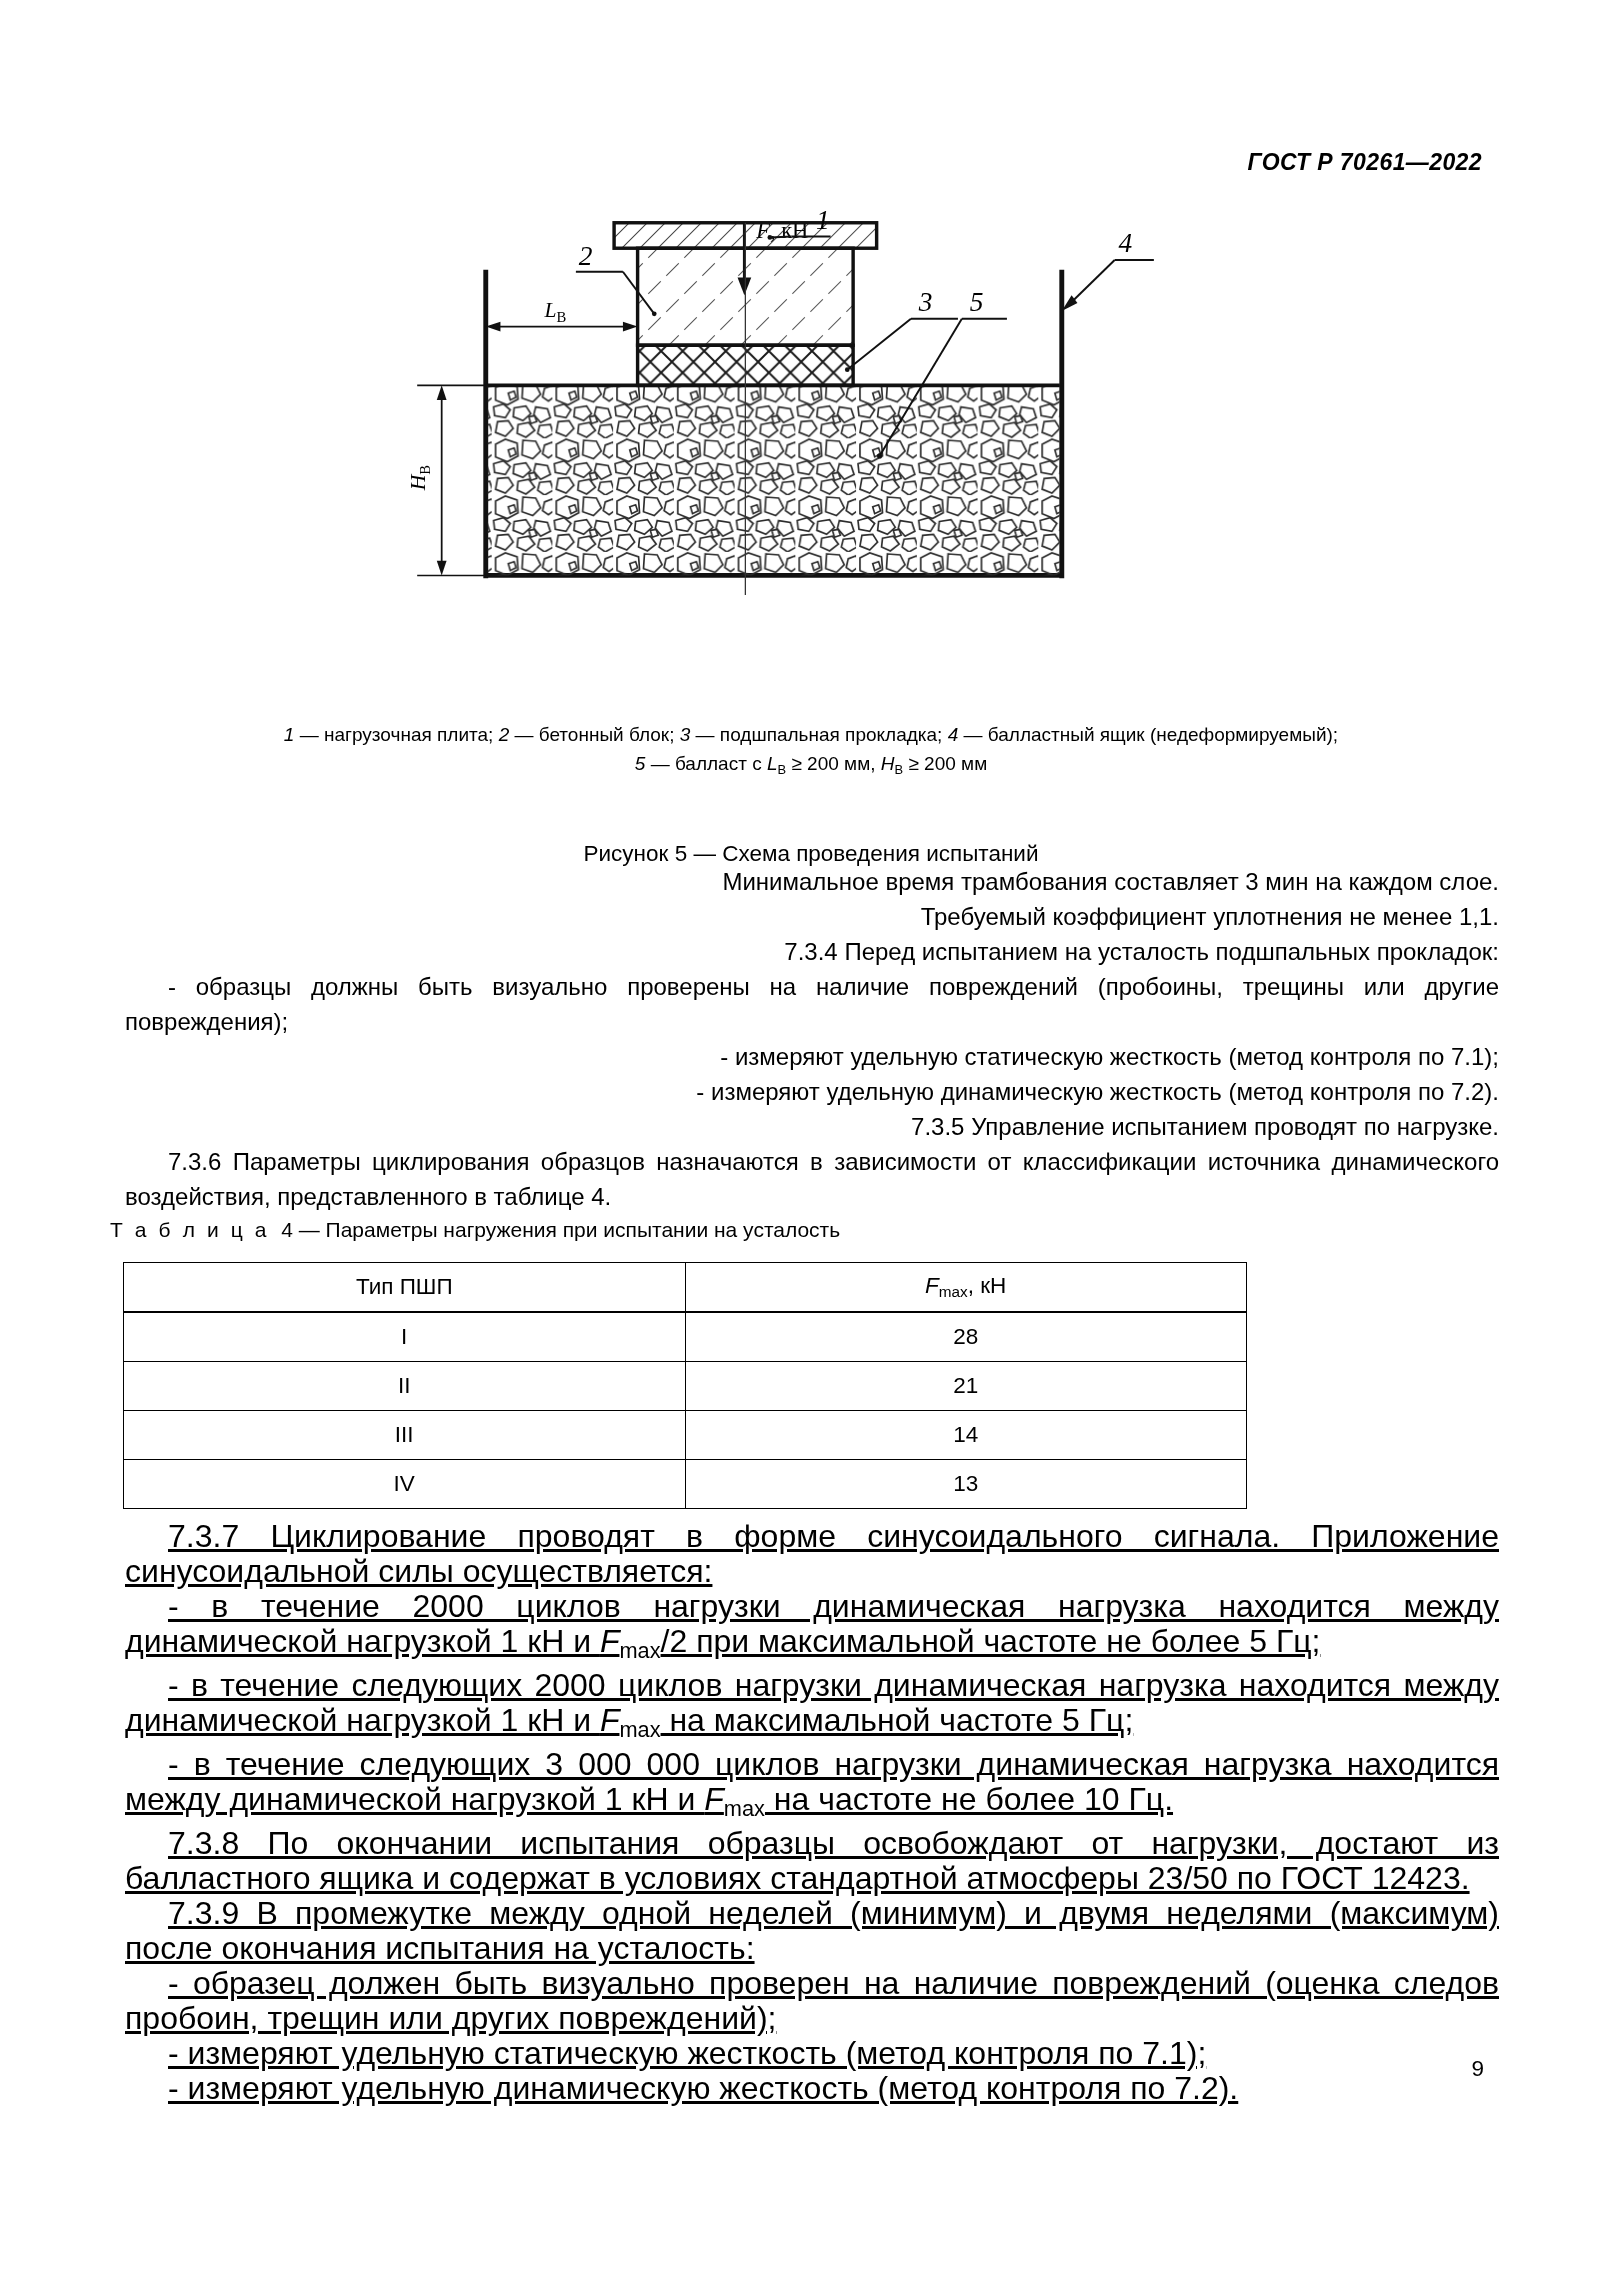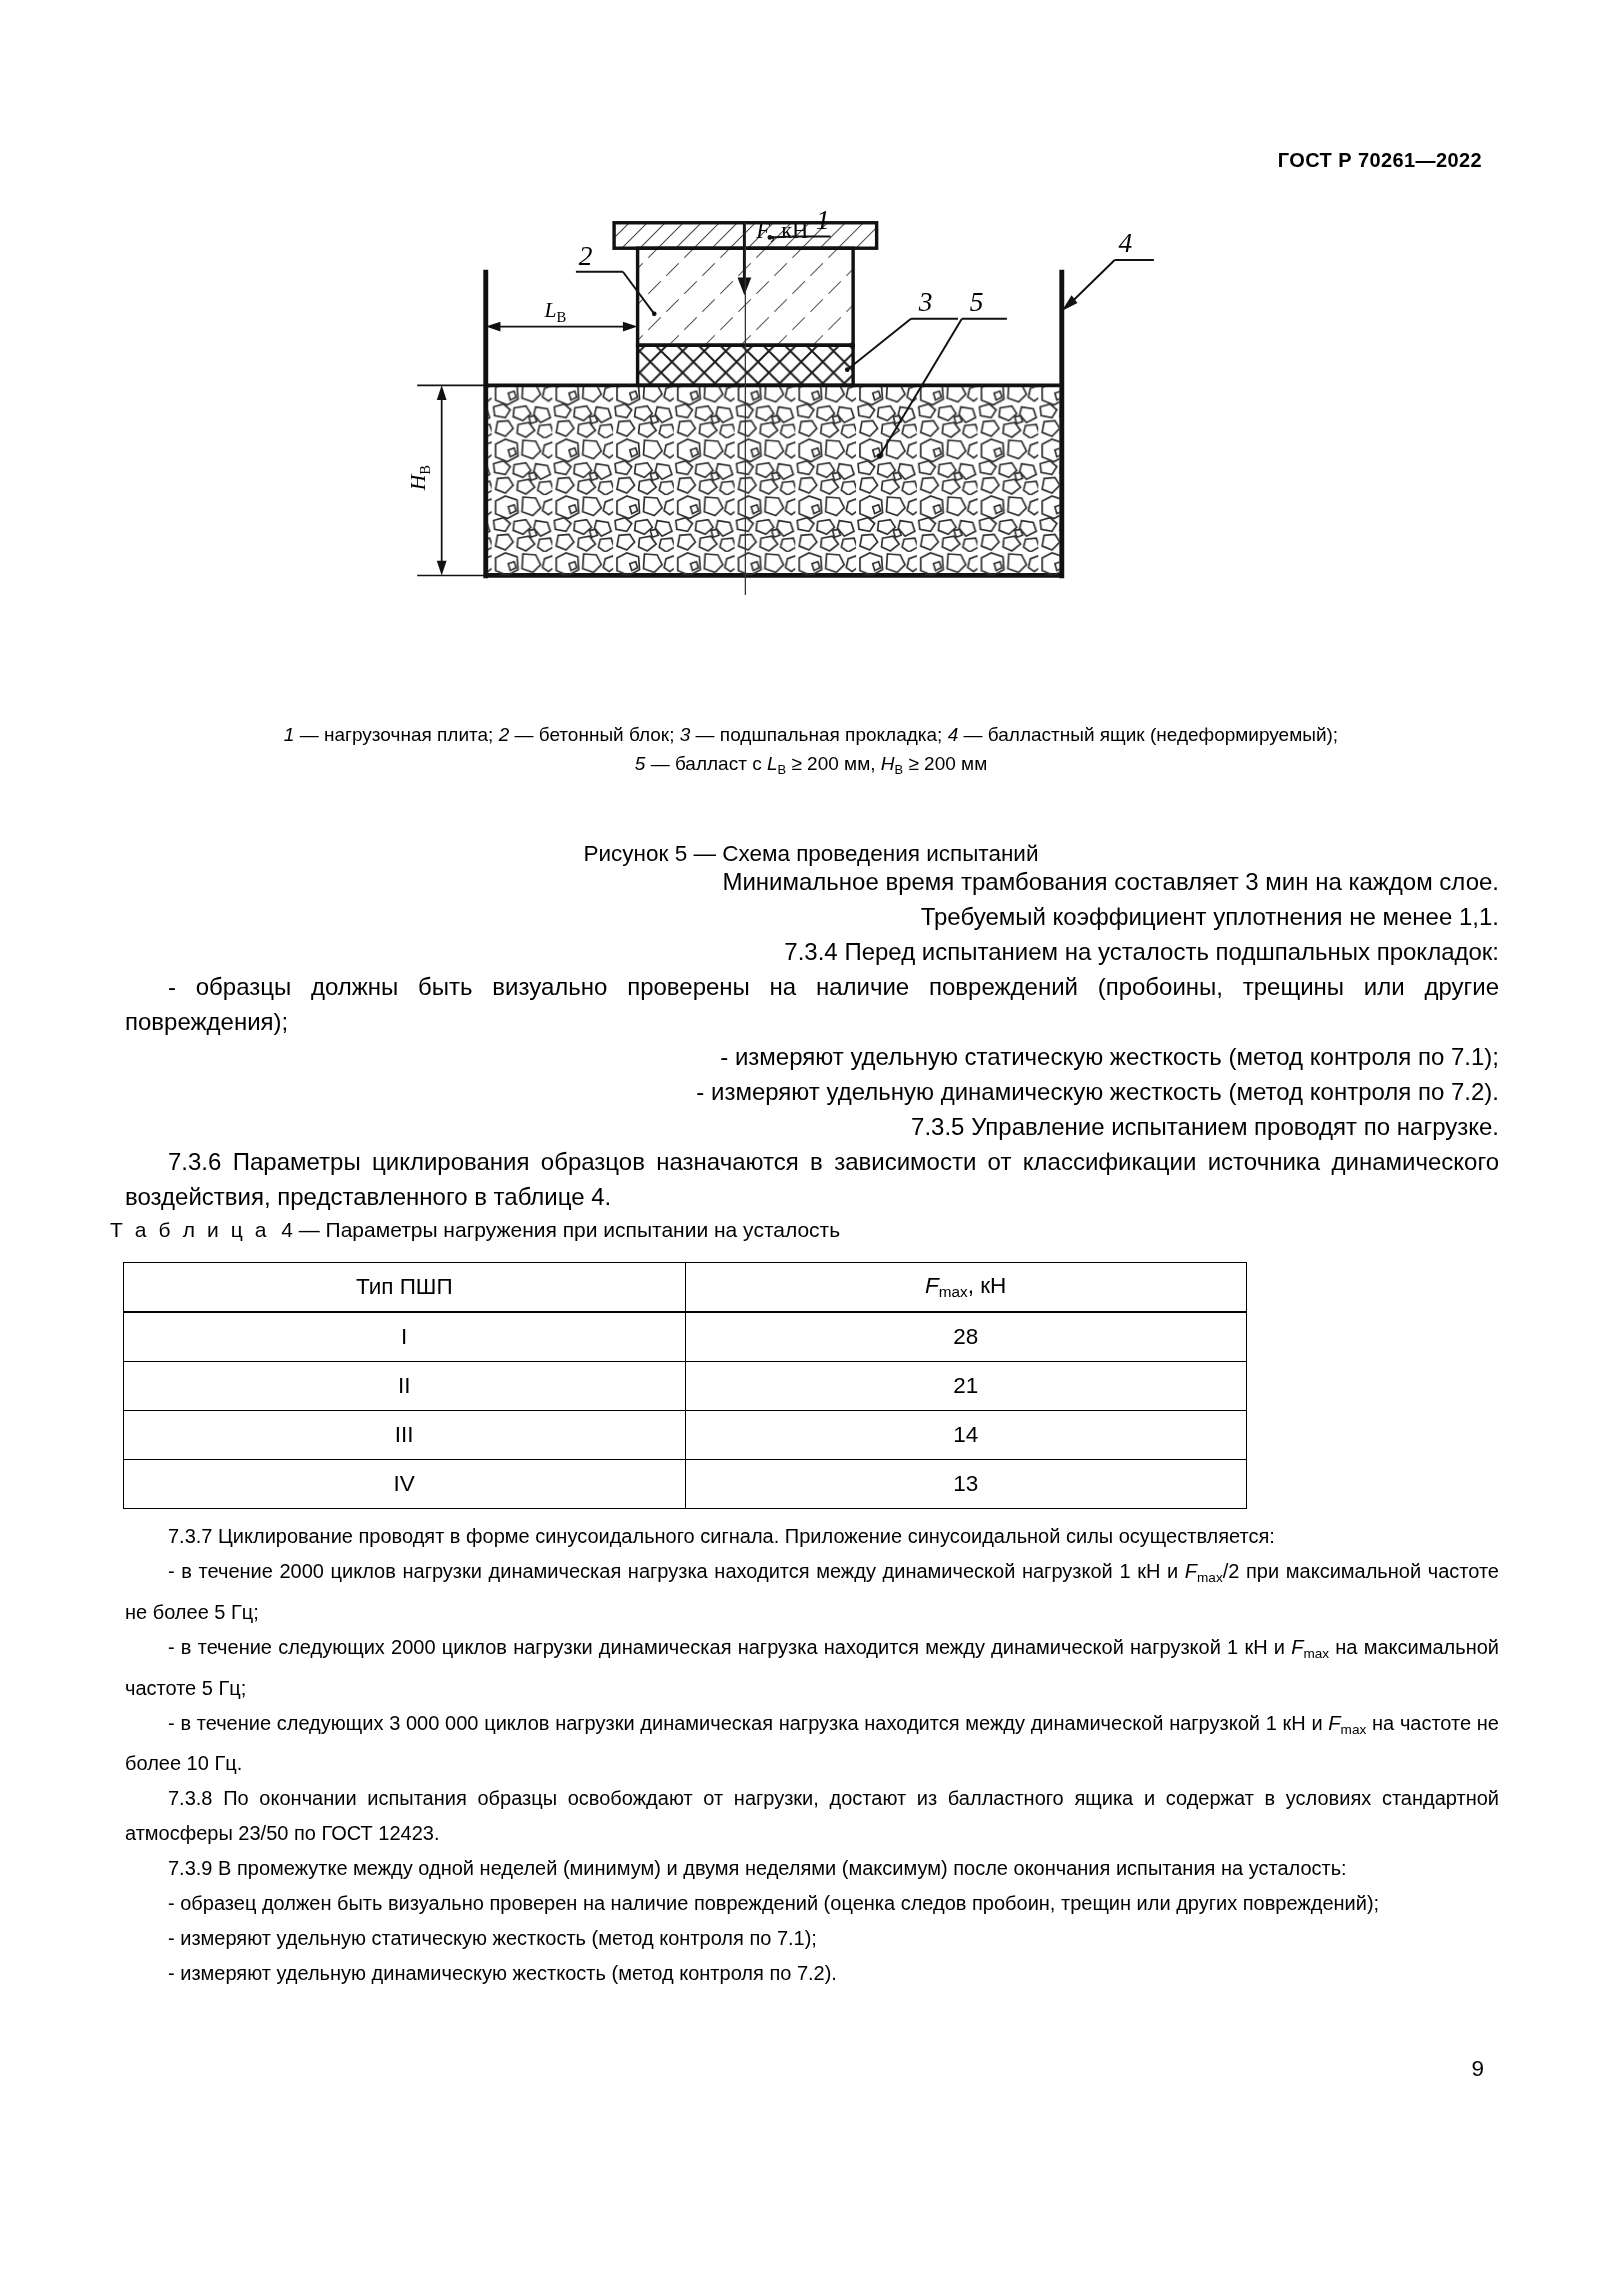--- a/index.html
+++ b/index.html
@@ -17,24 +17,25 @@
     height: 2293px;
     background: #ffffff;
     margin: 0 auto;
     overflow: hidden;
   }
   
   .header {
     position: absolute;
     top: 149px;
     right: 139px;
-    font-size: 20px;
+    font-size: 23px;
     font-weight: bold;
     letter-spacing: 0.4px;
     white-space: nowrap;
+    font-style: italic;
   }
   
   .figure-wrap {
     position: absolute;
     top: 211px;
     left: 0;
     width: 1621px;
     height: 549px;
   }
   .fig-svg { display: block; margin: 0 auto; }
@@ -102,22 +103,23 @@
   }
   .data-table thead th { border-bottom: 2px solid #000; }
   .data-table tr td:first-child, .data-table tr th:first-child { width: 50%; }
 
   
   .tail-text {
     position: absolute;
     top: 1519px;
     left: 125px;
     width: 1374px;
-    font-size: 20px;
+    font-size: 32px;
     line-height: 35px;
+    text-decoration: underline;
   }
   .tail-text p {
     margin: 0;
     text-align: justify;
   }
   .tail-text p.ind { text-indent: 43px; }
   .tail-text p.nojust { text-align: left; }
 
   
   .page-number {

